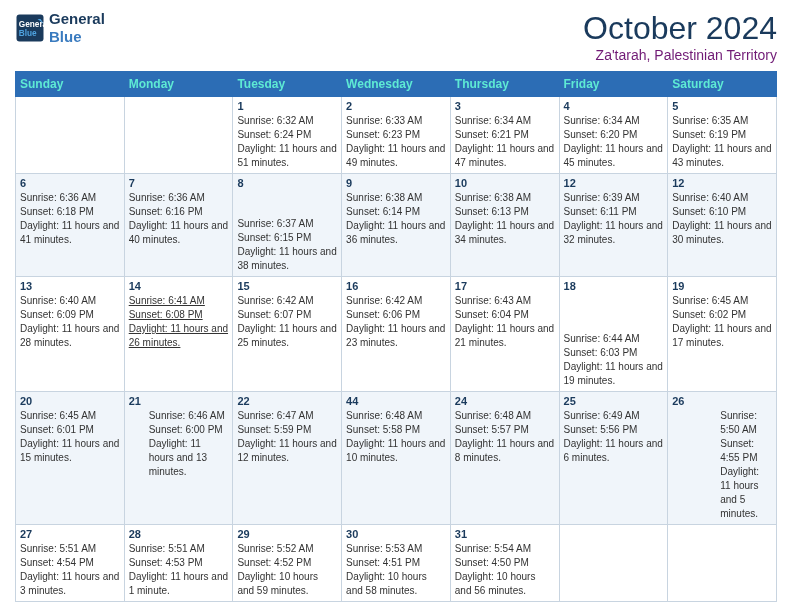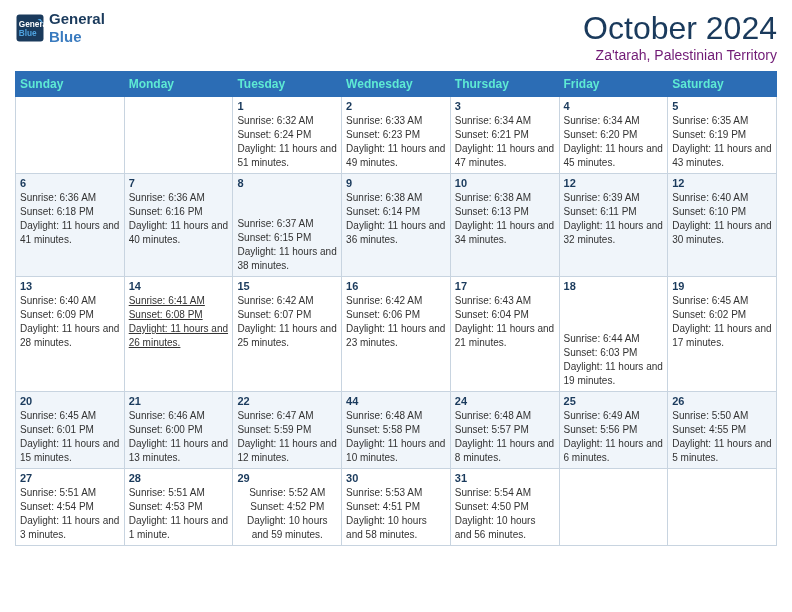--- a/index.html
+++ b/index.html
@@ -244,21 +244,21 @@
         </tr>
         <tr>
           <td>
             <span class="day-num">20</span>
             <div class="day-info" style="white-space: pre-line;">Sunrise: 6:45 AM
 Sunset: 6:01 PM
 Daylight: 11 hours and 15 minutes.</div>
           </td>
           <td>
             <span class="day-num">21</span>
-            <div class="day-info" style="white-space: pre-line;">Sunrise: 6:46 AM
+            <div class="day-info" style="white-space: pre-line; margin-left: 20px;">Sunrise: 6:46 AM
 Sunset: 6:00 PM
 Daylight: 11 hours and 13 minutes.</div>
           </td>
           <td>
             <span class="day-num">22</span>
             <div class="day-info" style="white-space: pre-line;">Sunrise: 6:47 AM
 Sunset: 5:59 PM
 Daylight: 11 hours and 12 minutes.</div>
           </td>
           <td>
@@ -274,41 +274,41 @@
 Daylight: 11 hours and 8 minutes.</div>
           </td>
           <td>
             <span class="day-num">25</span>
             <div class="day-info" style="white-space: pre-line;">Sunrise: 6:49 AM
 Sunset: 5:56 PM
 Daylight: 11 hours and 6 minutes.</div>
           </td>
           <td>
             <span class="day-num">26</span>
-            <div class="day-info" style="white-space: pre-line;">Sunrise: 5:50 AM
+            <div class="day-info" style="white-space: pre-line; margin-left: 48px;">Sunrise: 5:50 AM
 Sunset: 4:55 PM
 Daylight: 11 hours and 5 minutes.</div>
           </td>
         </tr>
         <tr>
           <td>
             <span class="day-num">27</span>
             <div class="day-info" style="white-space: pre-line;">Sunrise: 5:51 AM
 Sunset: 4:54 PM
 Daylight: 11 hours and 3 minutes.</div>
           </td>
           <td>
             <span class="day-num">28</span>
             <div class="day-info" style="white-space: pre-line;">Sunrise: 5:51 AM
 Sunset: 4:53 PM
 Daylight: 11 hours and 1 minute.</div>
           </td>
           <td>
             <span class="day-num">29</span>
-            <div class="day-info" style="white-space: pre-line; text-align: center;">Sunrise: 5:52 AM
+            <div class="day-info" style="white-space: pre-line;">Sunrise: 5:52 AM
 Sunset: 4:52 PM
 Daylight: 10 hours and 59 minutes.</div>
           </td>
           <td>
             <span class="day-num">30</span>
             <div class="day-info" style="white-space: pre-line;">Sunrise: 5:53 AM
 Sunset: 4:51 PM
 Daylight: 10 hours and 58 minutes.</div>
           </td>
           <td>

